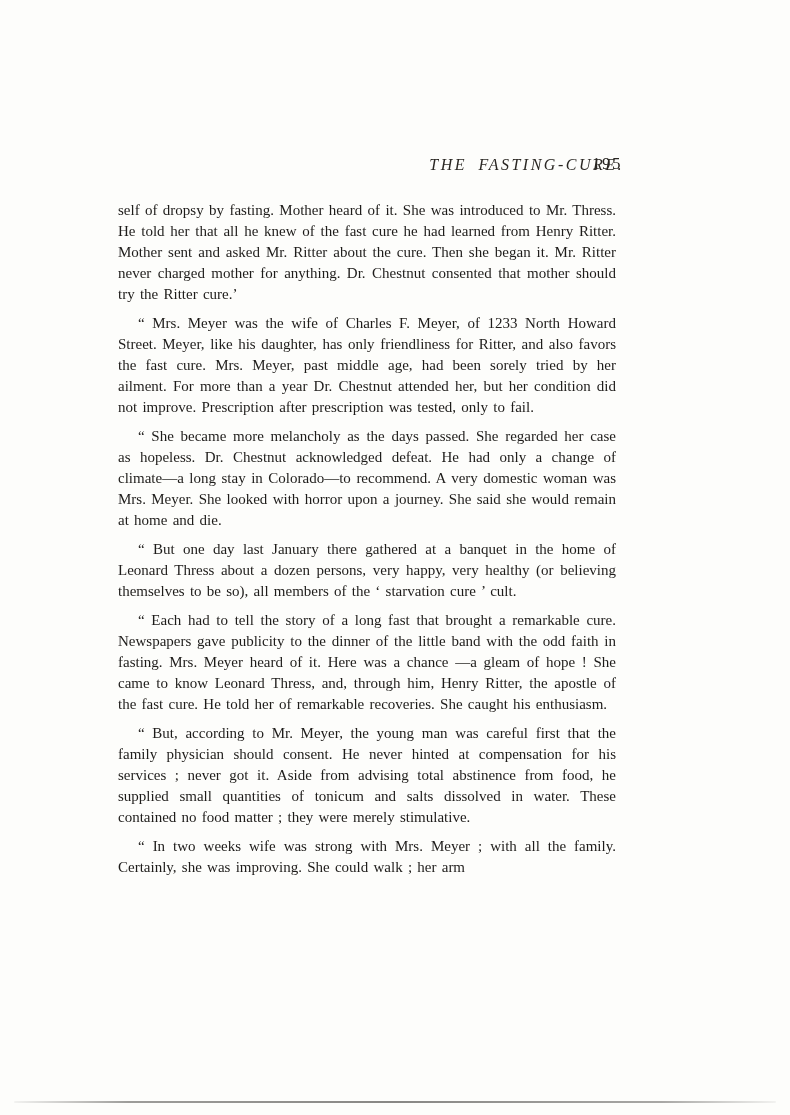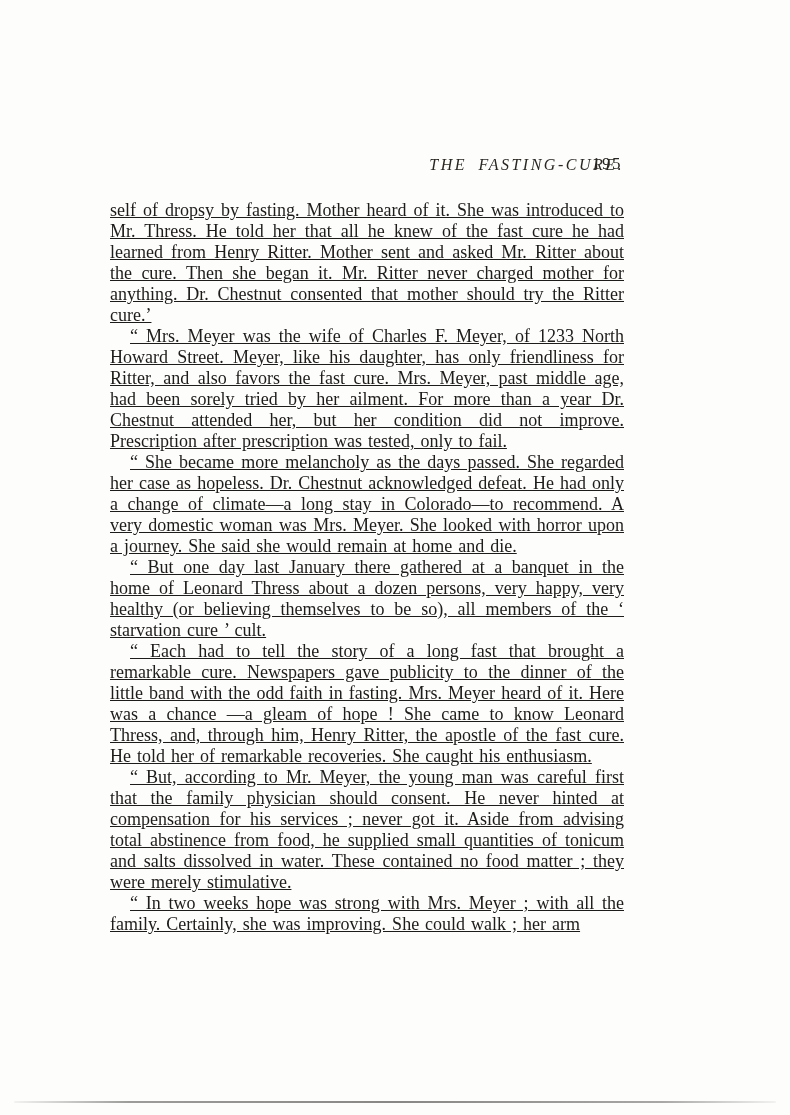--- a/index.html
+++ b/index.html
@@ -38,27 +38,26 @@
   .page-number {
     position: absolute;
     right: 2px;
     top: -2px;
     font-size: 17px;
     letter-spacing: 1.5px;
     font-style: normal;
     color: #2a2723;
   }
   .body-text p {
-    margin: 0;
-    font-size: 18px;
+    margin: 8px;
+    font-size: 15px;
     line-height: 21px;
     text-align: justify;
     text-indent: 20px;
     word-spacing: 1.5px;
-    text-decoration: underline;
   }
   .body-text p.first {
     text-indent: 0;
   }
   .scan-edge {
     position: absolute;
     left: 14px;
     right: 14px;
     bottom: 12px;
     height: 2px;
@@ -82,19 +81,19 @@
       <span class="page-number">195</span>
     </div>
 
     <div class="body-text">
       <p class="first">self of dropsy by fasting.  Mother heard of it.  She was introduced to Mr. Thress.  He told her that all he knew of the fast cure he had learned from Henry Ritter.  Mother sent and asked Mr. Ritter about the cure.  Then she began it.  Mr. Ritter never charged mother for anything.  Dr. Chestnut consented that mother should try the Ritter cure.’</p>
       <p>“ Mrs. Meyer was the wife of Charles F. Meyer, of 1233 North Howard Street.  Meyer, like his daughter, has only friendliness for Ritter, and also favors the fast cure.  Mrs. Meyer, past middle age, had been sorely tried by her ailment.  For more than a year Dr. Chestnut attended her, but her condition did not improve.  Prescription after prescription was tested, only to fail.</p>
       <p>“ She became more melancholy as the days passed.  She regarded her case as hopeless.  Dr. Chestnut acknowledged defeat.  He had only a change of climate—a long stay in Colorado—to recommend.  A very domestic woman was Mrs. Meyer.  She looked with horror upon a journey.  She said she would remain at home and die.</p>
       <p>“ But one day last January there gathered at a banquet in the home of Leonard Thress about a dozen persons, very happy, very healthy (or believing themselves to be so), all members of the ‘ starvation cure ’ cult.</p>
       <p>“ Each had to tell the story of a long fast that brought a remarkable cure.  Newspapers gave publicity to the dinner of the little band with the odd faith in fasting.  Mrs. Meyer heard of it.  Here was a chance —a gleam of hope !  She came to know Leonard Thress, and, through him, Henry Ritter, the apostle of the fast cure.  He told her of remarkable recoveries.  She caught his enthusiasm.</p>
       <p>“ But, according to Mr. Meyer, the young man was careful first that the family physician should consent.  He never hinted at compensation for his services ; never got it.  Aside from advising total abstinence from food, he supplied small quantities of tonicum and salts dissolved in water.  These contained no food matter ; they were merely stimulative.</p>
-      <p>“ In two weeks hope was strong with Mrs. Meyer ; with all the family.  Certainly, she was improving.  She could walk ; her arm</p>
+      <p>“ In two weeks wife was strong with Mrs. Meyer ; with all the family.  Certainly, she was improving.  She could walk ; her arm</p>
     </div>
 
   </div>
 
   <div class="scan-edge"></div>
 </div>
 
 </body></html>

